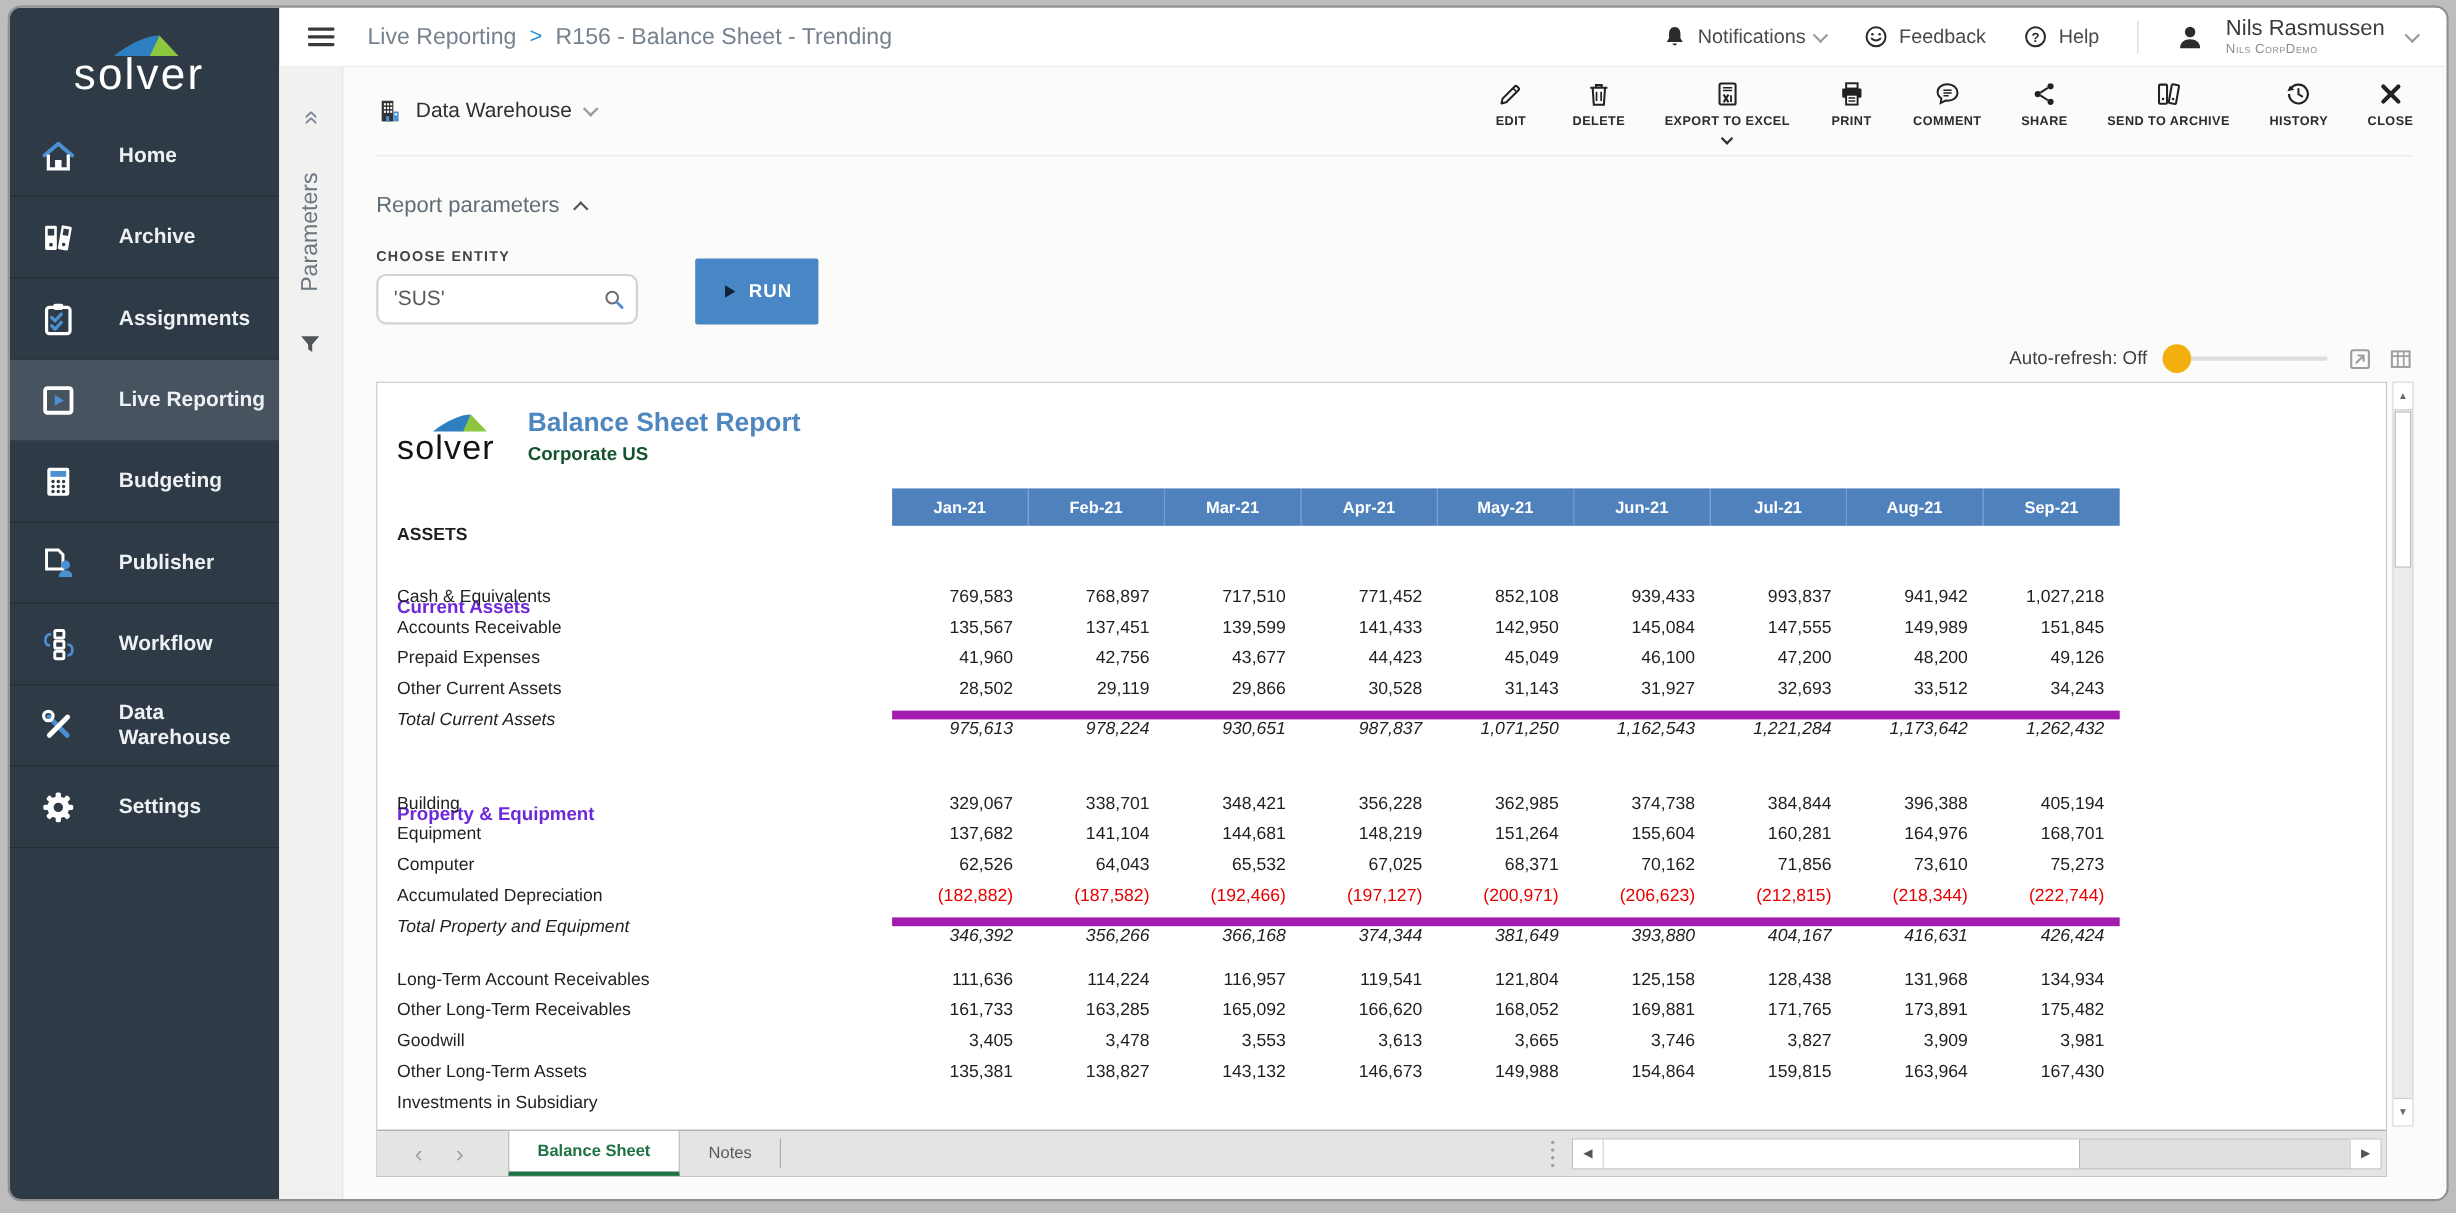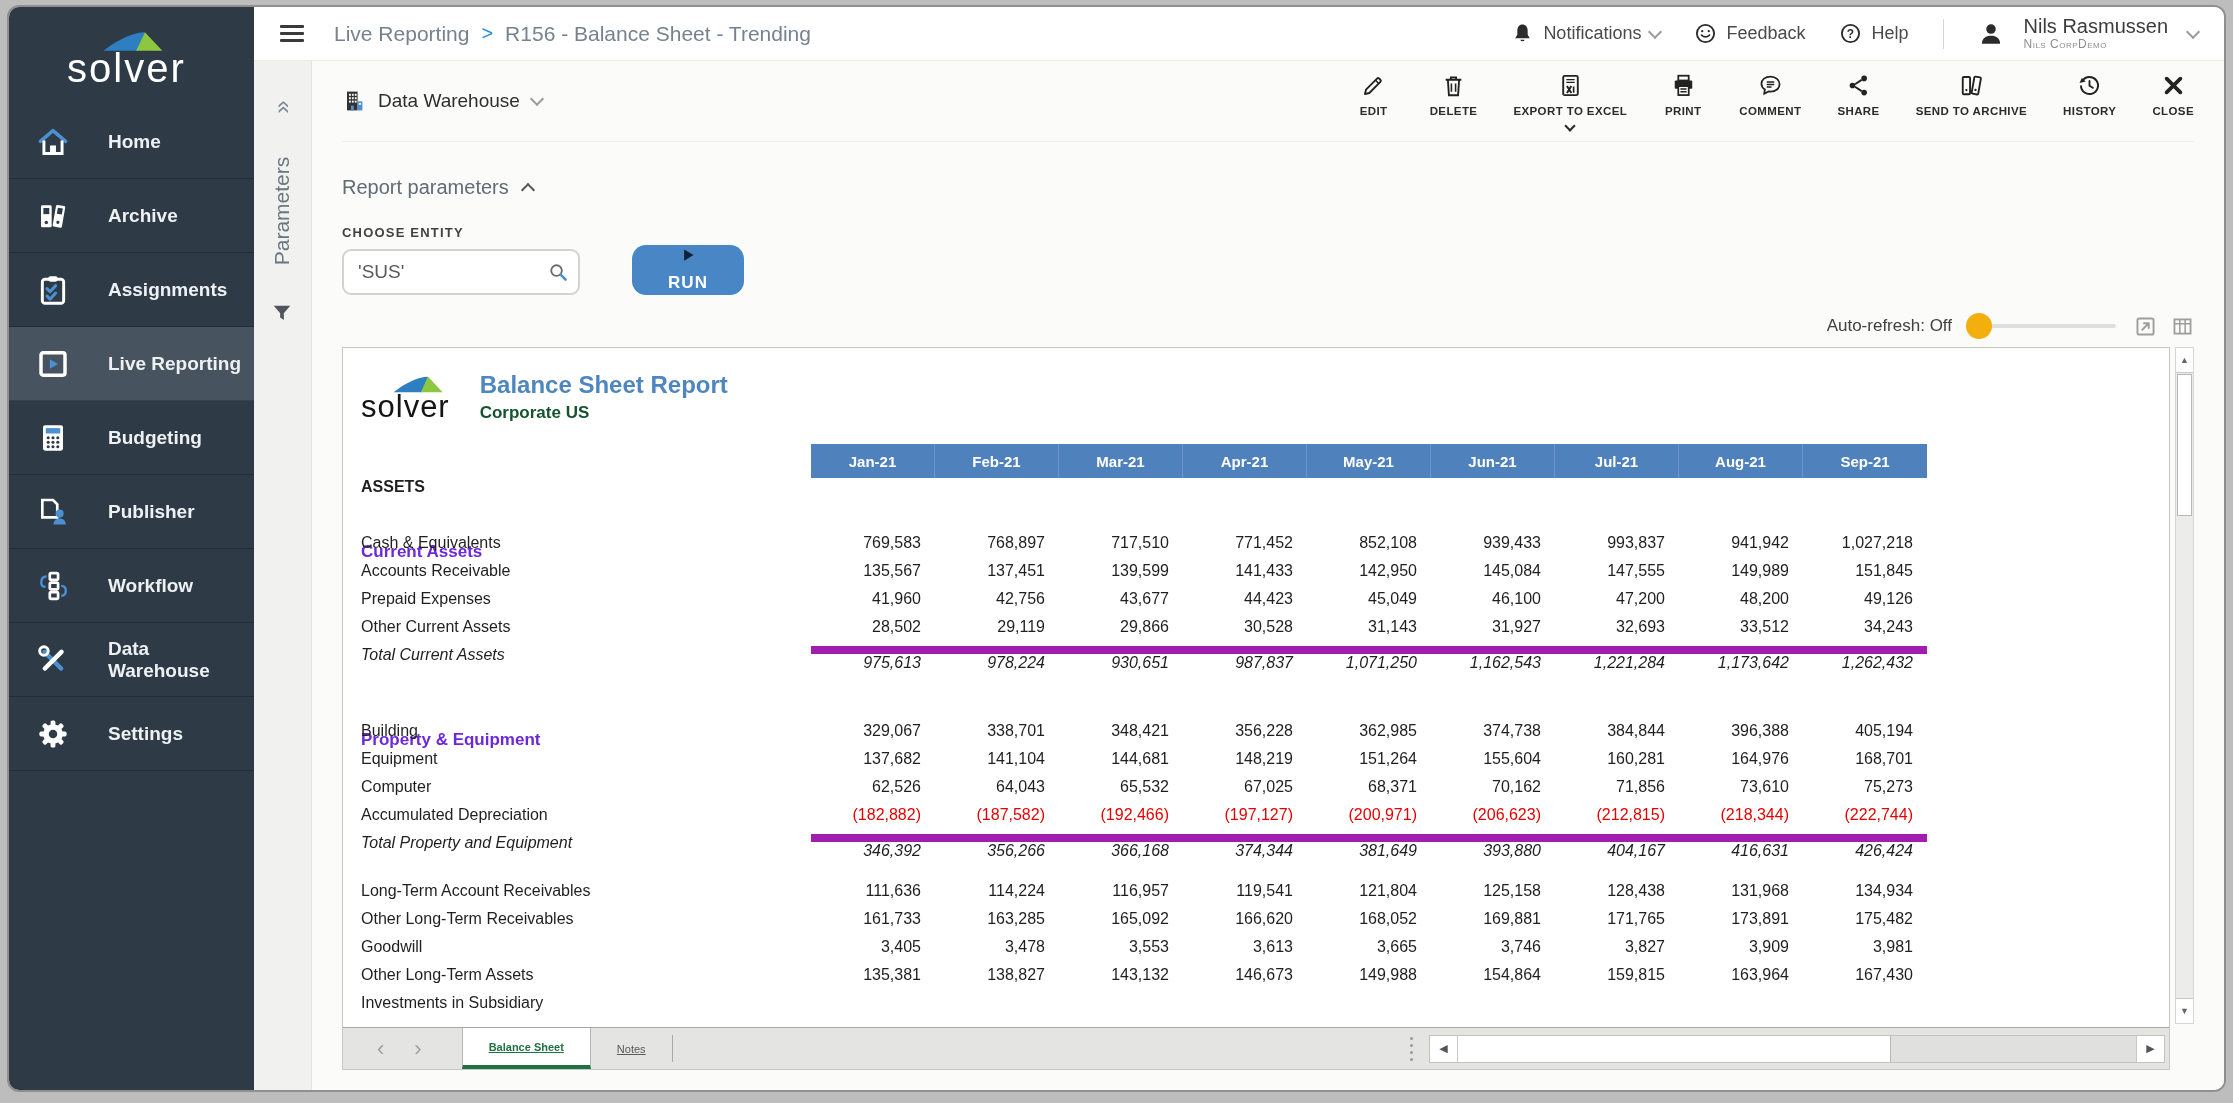--- a/index.html
+++ b/index.html
@@ -50,21 +50,21 @@
   .tool-btn .tlab{margin-top:7px;font-size:11.5px;font-weight:bold;color:#2b2b2b;letter-spacing:0.4px;white-space:nowrap;}
   .tool-btn .chev{margin-top:5px;width:6px;height:6px;border-color:#2b2b2b;}
 
   .params-label{margin-top:34px;display:flex;align-items:center;gap:14px;font-size:20px;color:#5f6b76;}
   .params-label .chev{border-color:#555;}
   .params-row{margin-top:26px;display:flex;align-items:flex-end;gap:52px;}
   .field label{display:block;font-size:13px;font-weight:bold;color:#424242;letter-spacing:1.2px;margin-bottom:9px;}
   .input-wrap{position:relative;width:238px;}
   .input-wrap input{width:100%;height:46px;border:2px solid #d2d2d0;border-radius:9px;box-sizing:border-box;padding:0 42px 0 14px;font-size:19px;color:#5a5a5a;font-family:"Liberation Sans",sans-serif;background:#fff;outline:none;}
   .input-wrap svg{position:absolute;right:11px;top:12px;width:22px;height:22px;cursor:pointer;}
-  .run-btn{width:112px;height:50px;background:#4886c5;border-radius:14px;display:flex;align-items:center;justify-content:center;gap:10px;cursor:pointer;flex-direction:column;}
+  .run-btn{width:112px;height:60px;background:#4886c5;border-radius:2px;display:flex;align-items:center;justify-content:center;gap:10px;cursor:pointer;}
   .run-btn svg{width:15px;height:16px;}
   .run-btn span{color:#fff;font-size:17px;font-weight:bold;letter-spacing:1px;}
 
   .autorefresh-row{margin-top:16px;height:30px;display:flex;align-items:center;justify-content:flex-end;gap:14px;flex-shrink:0;}
   .ar-label{font-size:17px;color:#404040;}
   .ar-slider{position:relative;width:150px;height:26px;margin-right:4px;}
   .ar-track{position:absolute;left:0;right:0;top:11px;height:4px;background:#dedede;border-radius:2px;}
   .ar-knob{position:absolute;left:0;top:0;width:26px;height:26px;border-radius:50%;background:#f2af0d;cursor:pointer;}
   .ar-ico{width:23px;height:23px;cursor:pointer;}
 
@@ -92,21 +92,21 @@
   .row-section .tlabel{color:#6d28d9;font-weight:bold;font-size:17px;margin-top:36px;}
   .row-total .tlabel,.row-total .tcell{font-style:italic;}
   .row-total .vals{border-top:8px solid #a21caf;}
   .tcell.neg{color:#e60000;}
   .spacer{height:20px;}
 
   
   .sheet-tabs{height:41px;background:#e4e4e2;border-top:1px solid #a6a6a6;display:flex;align-items:stretch;flex-shrink:0;}
   .nav-arrows{display:flex;align-items:center;gap:30px;margin:0 40px 0 34px;color:#a0a0a0;font-size:22px;}
   .nav-arrows span{cursor:pointer;}
-  .tab{display:flex;align-items:center;padding:0 26px;font-size:11px;color:#5a5a5a;cursor:pointer;text-decoration:underline;}
+  .tab{display:flex;align-items:center;padding:0 26px;font-size:15px;color:#5a5a5a;cursor:pointer;}
   .tab.active{background:#fff;border-left:1px solid #b5b5b5;border-right:1px solid #b5b5b5;border-bottom:4px solid #1f7244;color:#1f7244;font-weight:bold;}
   .tab-divider{width:1px;background:#a9a9a9;margin:7px 0;}
   .tabs-fill{flex:1;}
   .dots-handle{display:flex;flex-direction:column;justify-content:center;gap:4px;margin-right:16px;cursor:pointer;}
   .dots-handle i{width:3px;height:3px;border-radius:50%;background:#9a9a9a;display:block;}
   .h-sb{width:736px;height:28px;align-self:center;margin-right:4px;border:1px solid #c2c2c2;background:#e0e0de;display:flex;box-sizing:border-box;}
   .h-btn{width:27px;background:#fff;border-right:1px solid #c9c9c9;display:flex;align-items:center;justify-content:center;font-size:11px;color:#555;cursor:pointer;}
   .h-btn.right{border-right:none;border-left:1px solid #c9c9c9;}
   .h-thumb{width:432px;background:#fff;border-right:1px solid #b7b7b7;cursor:grab;}
   .h-fill{flex:1;}

